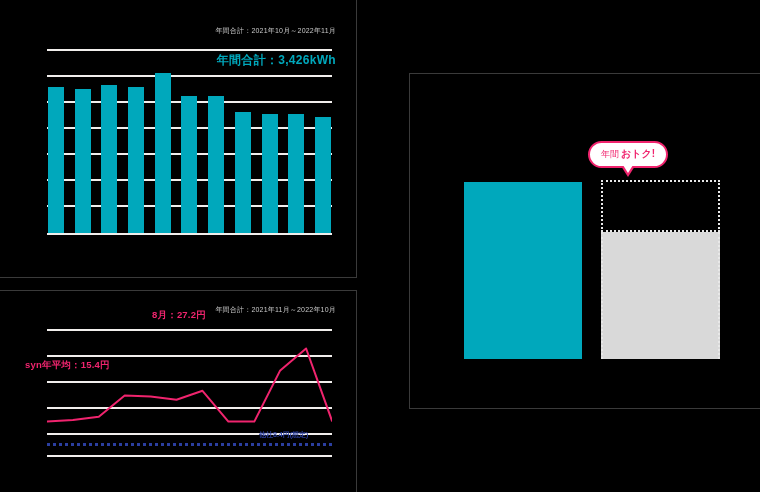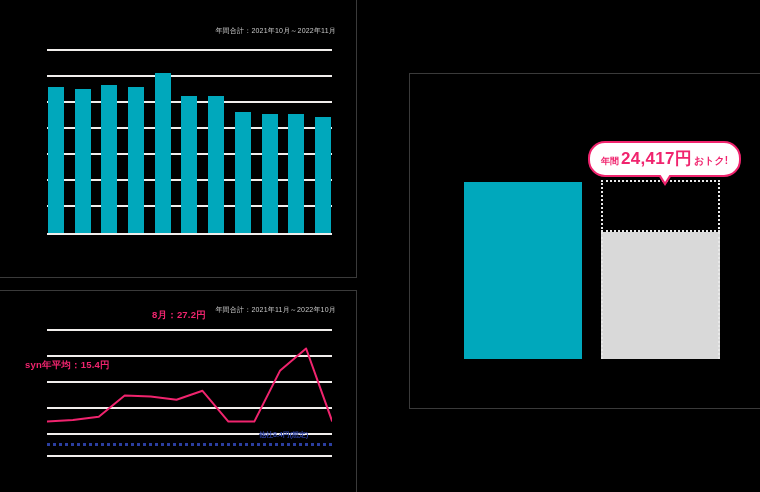--- a/index.html
+++ b/index.html
@@ -65,41 +65,42 @@
     position:absolute;left:191px;top:158px;width:119px;height:127px;background:#d9d9d9;
     border-left:2px dotted #e8e8e8;border-right:2px dotted #e8e8e8;box-sizing:border-box;
   }
   
   #cmp-callout{
     position:absolute;left:178px;top:67px;
     background:#fff;border:2px solid #f0246e;border-radius:17px;
     padding:4px 11px 5px 11px;white-space:nowrap;
     display:flex;align-items:baseline;gap:2px;
   }
-  #cmp-callout .cy{font-size:9px;font-weight:bold;color:#f0246e;}
+  #cmp-callout .cy{font-size:9px;font-weight:normal;color:#f0246e;}
   #cmp-callout .cbig{font-size:17px;font-weight:bold;color:#f0246e;letter-spacing:.3px;}
   #cmp-callout .cs{font-size:10px;font-weight:bold;color:#f0246e;}
   #cmp-callout .ctail{
     position:absolute;left:50%;bottom:-11px;margin-left:-7px;width:0;height:0;
     border-left:7px solid transparent;border-right:7px solid transparent;
     border-top:11px solid #f0246e;
   }
   #cmp-callout .ctail-in{
     position:absolute;left:50%;bottom:-7px;margin-left:-5px;width:0;height:0;
     border-left:5px solid transparent;border-right:5px solid transparent;
     border-top:8px solid #fff;
   }
 </style>
 </head>
 <body>
 
 <div class="panel" id="panel-bars">
 
   <div class="range-label" id="bars-range">年間合計：2021年10月～2022年11月</div>
 
+  <div id="bars-total">年間合計：3,426kWh</div>
 
   <div class="plot" id="bars-plot">
     <div class="gridline" style="top:0px"></div>
     <div class="gridline" style="top:26px"></div>
     <div class="gridline" style="top:52px"></div>
     <div class="gridline" style="top:78px"></div>
     <div class="gridline" style="top:104px"></div>
     <div class="gridline" style="top:130px"></div>
     <div class="gridline" style="top:156px"></div>
     <div class="axisline"></div>
@@ -148,19 +149,18 @@
   <div id="cmp-inner">
 
     <div id="cmp-value">53,535円</div>
 
     <div id="cmp-bar-teal"></div>
     <div id="cmp-bar-ghost"></div>
     <div id="cmp-bar-gray"></div>
 
     <div id="cmp-callout">
       <span class="cy">年間</span>
-      <span class="cbig">24,417円</span>
       <span class="cs">おトク!</span>
       <span class="ctail"></span>
       <span class="ctail-in"></span>
     </div>
   </div>
 </div>
 
 </body></html>

